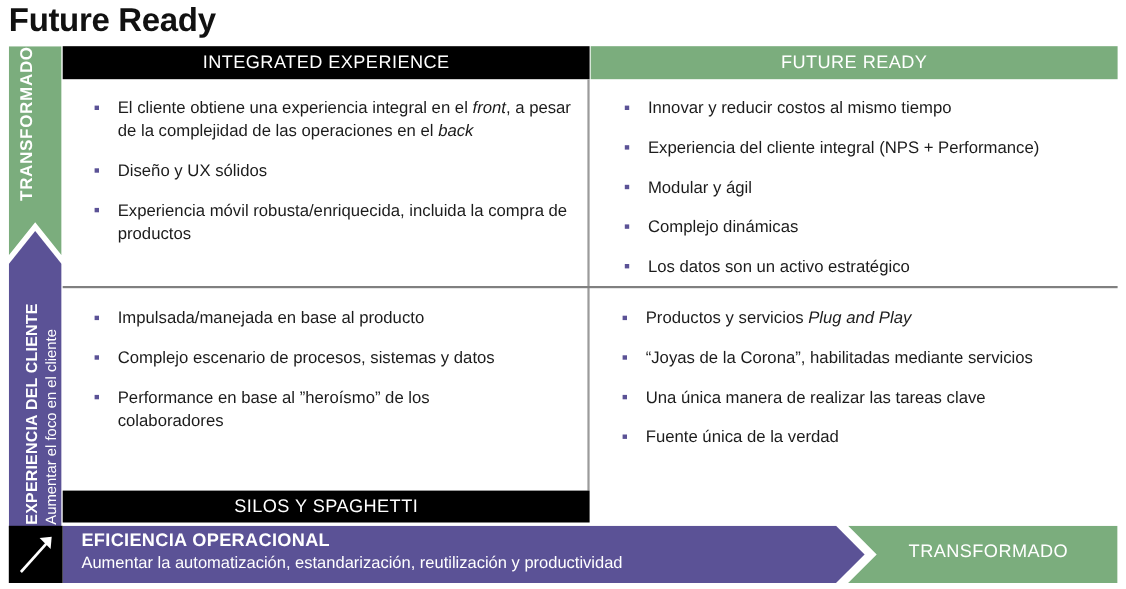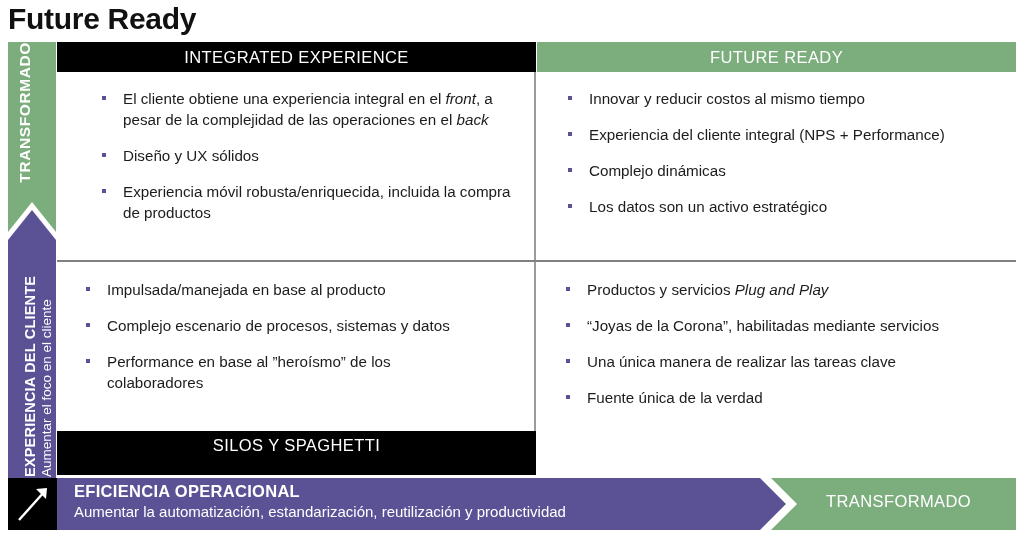--- a/index.html
+++ b/index.html
@@ -93,21 +93,21 @@
     color: #ffffff;
     font-size: 16.5px;
     letter-spacing: 0.4px;
   }
   #header-left  { left: 0px;   width: 479px; background: #000000; text-align: center; }
   #header-right { left: 480px; width: 479px; background: #7BAD7D; }
 
   .col-footer {
     position: absolute;
     bottom: 0;
-    height: 44px;
+    height: 29px;
     line-height: 29px;
     text-align: center;
     color: #ffffff;
     background: #000000;
     font-size: 16.5px;
     letter-spacing: 0.4px;
   }
   #footer-left  { left: 0px;   width: 479px; }
   #footer-right { left: 480px; width: 479px; }
 
@@ -125,21 +125,21 @@
     top: 218px;
     width: 959px;
     height: 2px;
     background: #808080;
   }
 
   .cell {
     position: absolute;
     box-sizing: border-box;
   }
-  #cell-tl { left: 0px;   top: 32px;  width: 477px; height: 186px; padding: 14px 8px 0 42px; }
+  #cell-tl { left: 0px;   top: 32px;  width: 477px; height: 186px; padding: 14px 8px 0 26px; }
   #cell-tr { left: 480px; top: 32px;  width: 479px; height: 186px; padding: 14px 8px 0 28px; }
   #cell-bl { left: 0px;   top: 222px; width: 426px; height: 182px; padding: 15px 8px 0 26px; }
   #cell-br { left: 480px; top: 222px; width: 479px; height: 182px; padding: 15px 8px 0 26px; }
 
   .bullet-list { list-style: none; margin: 0; padding: 0; }
   .bullet-item {
     position: relative;
     padding-left: 24px;
     margin-bottom: 15px;
     font-size: 15.2px;
@@ -234,20 +234,21 @@
         <li class="bullet-item">El cliente obtiene una experiencia integral en el <em>front</em>, a pesar de la complejidad de las operaciones en el <em>back</em></li>
         <li class="bullet-item">Diseño y UX sólidos</li>
         <li class="bullet-item">Experiencia móvil robusta/enriquecida, incluida la compra de productos</li>
       </ul>
   </div>
 
   <div class="cell" id="cell-tr">
     <ul class="bullet-list">
         <li class="bullet-item">Innovar y reducir costos al mismo tiempo</li>
         <li class="bullet-item">Experiencia del cliente integral (NPS + Performance)</li>
+        <li class="bullet-item">Modular y ágil</li>
         <li class="bullet-item">Complejo dinámicas</li>
         <li class="bullet-item">Los datos son un activo estratégico</li>
       </ul>
   </div>
 
   <div class="cell" id="cell-bl">
     <ul class="bullet-list">
         <li class="bullet-item">Impulsada/manejada en base al producto</li>
         <li class="bullet-item">Complejo escenario de procesos, sistemas y datos</li>
         <li class="bullet-item">Performance en base al ”heroísmo” de los colaboradores</li>

